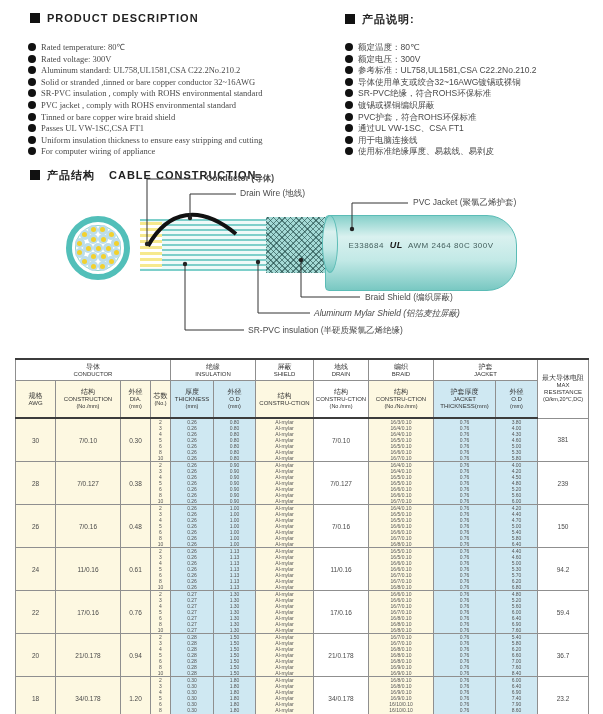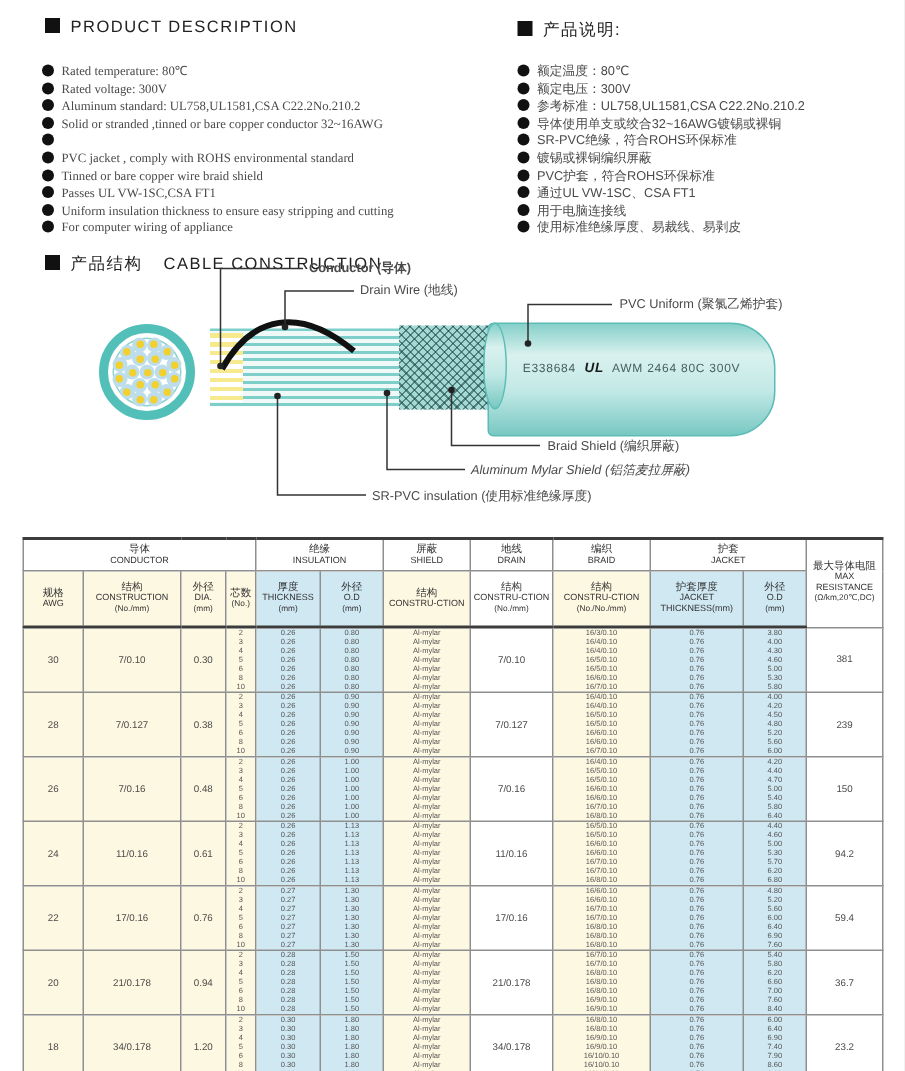--- a/index.html
+++ b/index.html
@@ -1,19 +1,19 @@
 <!DOCTYPE html>
 <html><head>
 <meta charset="utf-8">
 <style>
   html,body{margin:0;padding:0;background:#e8e8e8;}
   .page{position:relative;width:603px;height:714px;background:#ffffff;overflow:hidden;
         font-family:"Liberation Sans","DejaVu Sans",sans-serif;color:#4a4a4a;}
   
-  .section-title{position:absolute;font-size:11px;font-weight:normal;color:#222;letter-spacing:1px;white-space:nowrap;}
+  .section-title{position:absolute;font-size:11px;font-weight:bold;color:#222;letter-spacing:1px;white-space:nowrap;}
   .section-title .sq{display:inline-block;width:10px;height:10px;background:#111;margin-right:7px;vertical-align:-1px;}
   .section-title .sub-en{margin-left:14px;}
   
   .bullets{position:absolute;font-size:8.5px;line-height:11.6px;color:#4a4a4a;white-space:nowrap;}
   .bullet-row .bul{display:inline-block;width:8px;height:8px;background:#111;border-radius:50%;margin-right:5px;vertical-align:-1px;}
   
   .diagram-label{position:absolute;font-size:8.5px;color:#4a4a4a;white-space:nowrap;}
   .xsec{position:absolute;left:66px;top:216px;width:64px;height:64px;border:6px solid #52bfb9;border-radius:50%;box-sizing:border-box;background:#fff;}
   .xsec-inner{position:absolute;left:3px;top:3px;width:46px;height:46px;border:1.5px solid #8ed2cd;border-radius:50%;box-sizing:border-box;}
   .wire-dot{position:absolute;width:10px;height:10px;border-radius:50%;background:#bcdde9;}
@@ -61,21 +61,21 @@
   </div>
   <div class="section-title" style="left:345px;top:12px;">
     <span class="sq"></span><span>产品说明:</span>
   </div>
 
   <div class="bullets" style="left:28px;top:42px;font-family:Liberation Serif, serif;">
       <div class="bullet-row"><span class="bul"></span><span>Rated temperature: 80℃</span></div>
       <div class="bullet-row"><span class="bul"></span><span>Rated voltage: 300V</span></div>
       <div class="bullet-row"><span class="bul"></span><span>Aluminum standard: UL758,UL1581,CSA C22.2No.210.2</span></div>
       <div class="bullet-row"><span class="bul"></span><span>Solid or stranded ,tinned or bare copper conductor 32~16AWG</span></div>
-      <div class="bullet-row"><span class="bul"></span></div>
+      <div class="bullet-row"><span class="bul"></span><span>SR-PVC insulation , comply with ROHS environmental standard</span></div>
       <div class="bullet-row"><span class="bul"></span><span>PVC jacket , comply with ROHS environmental standard</span></div>
       <div class="bullet-row"><span class="bul"></span><span>Tinned or bare copper wire braid shield</span></div>
       <div class="bullet-row"><span class="bul"></span><span>Passes UL VW-1SC,CSA FT1</span></div>
       <div class="bullet-row"><span class="bul"></span><span>Uniform insulation thickness to ensure easy stripping and cutting</span></div>
       <div class="bullet-row"><span class="bul"></span><span>For computer wiring of appliance</span></div>
     </div>
   <div class="bullets" style="left:345px;top:42px;">
       <div class="bullet-row"><span class="bul"></span><span>额定温度：80℃</span></div>
       <div class="bullet-row"><span class="bul"></span><span>额定电压：300V</span></div>
       <div class="bullet-row"><span class="bul"></span><span>参考标准：UL758,UL1581,CSA C22.2No.210.2</span></div>
@@ -139,24 +139,24 @@
     <polyline points="360,297 301,297 301,261" stroke="#333" stroke-width="1" fill="none"></polyline>
       <circle cx="301" cy="260" r="2.2" fill="#222"></circle>
     <polyline points="310,313 258,313 258,263" stroke="#333" stroke-width="1" fill="none"></polyline>
       <circle cx="258" cy="262" r="2.2" fill="#222"></circle>
     <polyline points="244,330 185,330 185,265" stroke="#333" stroke-width="1" fill="none"></polyline>
       <circle cx="185" cy="264" r="2.2" fill="#222"></circle>
   </svg>
 
   <div class="diagram-label" style="left:206px;top:173px;font-weight:bold;">Conductor (导体)</div>
   <div class="diagram-label" style="left:240px;top:188px;">Drain Wire (地线)</div>
-  <div class="diagram-label" style="left:413px;top:197px;">PVC Uniform (聚氯乙烯护套)</div>
+  <div class="diagram-label" style="left:413px;top:197px;">PVC Jacket (聚氯乙烯护套)</div>
   <div class="diagram-label" style="left:365px;top:292px;">Braid Shield (编织屏蔽)</div>
   <div class="diagram-label" style="left:314px;top:308px;font-style:italic;">Aluminum Mylar Shield (铝箔麦拉屏蔽)</div>
-  <div class="diagram-label" style="left:248px;top:325px;">SR-PVC insulation (使用标准绝缘厚度)</div>
+  <div class="diagram-label" style="left:248px;top:325px;">SR-PVC insulation (半硬质聚氯乙烯绝缘)</div>
 
   <div class="spec-wrap">
     <table class="spec">
       <colgroup>
         <col style="width:40px">
           <col style="width:65px">
           <col style="width:30px">
           <col style="width:20px">
         <col style="width:43px">
           <col style="width:42px">

